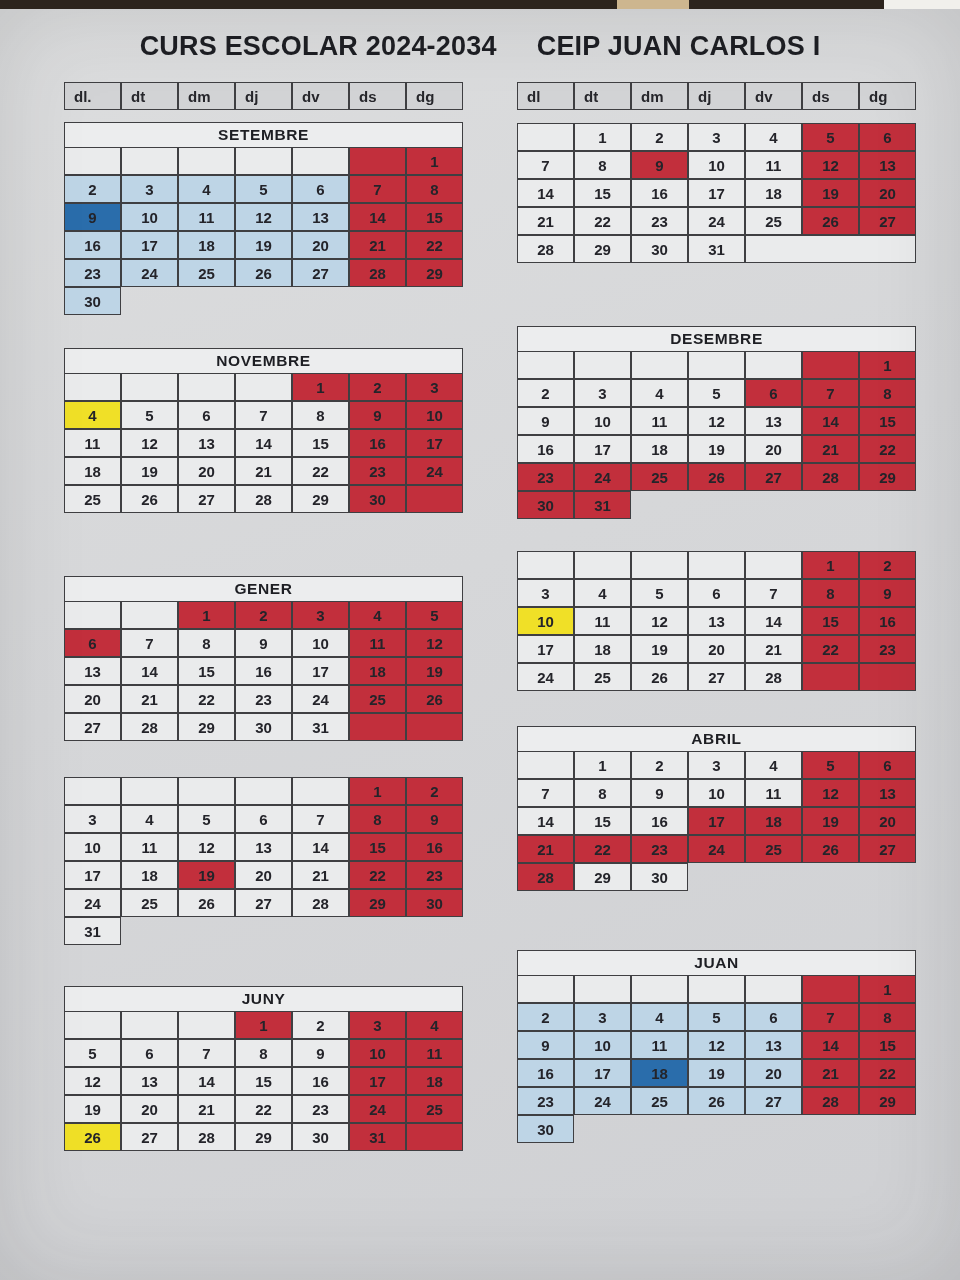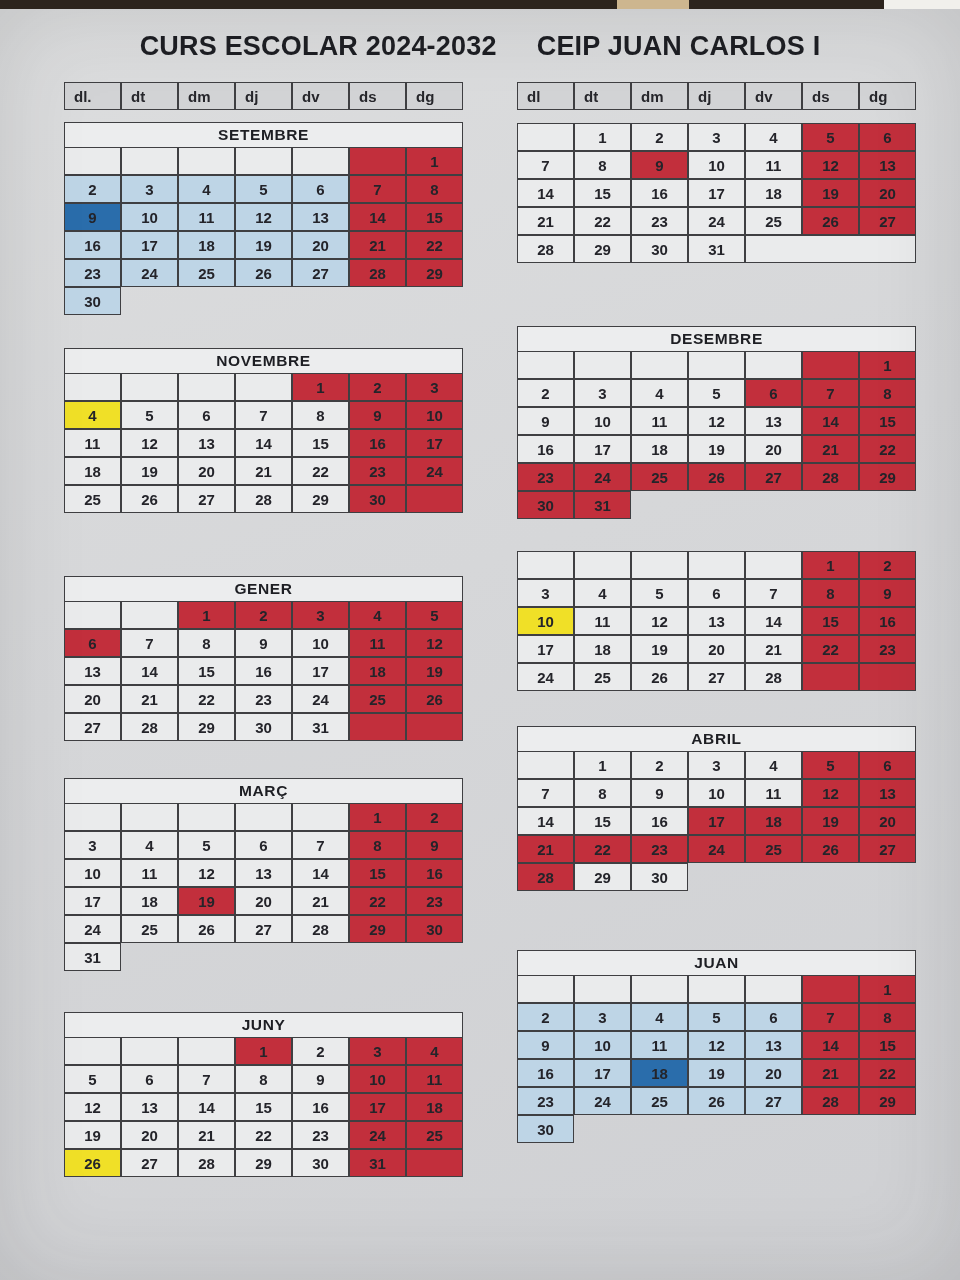--- a/index.html
+++ b/index.html
@@ -57,21 +57,21 @@
   .cell.x { border:none; background:transparent !important; }
 </style>
 </head>
 <body>
 
 <div class="photo">
   <div class="backdrop-tab"></div>
   <div class="corner-sticker"></div>
   <div class="sheet">
     <div class="title-row">
-      <span>CURS ESCOLAR 2024-2032</span>
+      <span>CURS ESCOLAR 2024-2034</span>
       <span>CEIP JUAN CARLOS I</span>
     </div>
     <div class="columns">
       <div class="col" id="col-left">
           <div class="weekday-row">
             <div class="wd" style="background: rgb(210, 211, 213);">dl.</div>
             <div class="wd" style="background: rgb(210, 211, 213);">dt</div>
             <div class="wd" style="background: rgb(210, 211, 213);">dm</div>
             <div class="wd" style="background: rgb(210, 211, 213);">dj</div>
             <div class="wd" style="background: rgb(210, 211, 213);">dv</div>
@@ -199,21 +199,20 @@
               <div class="cell" style="background: rgb(234, 235, 236);">27</div>
               <div class="cell" style="background: rgb(234, 235, 236);">28</div>
               <div class="cell" style="background: rgb(234, 235, 236);">29</div>
               <div class="cell" style="background: rgb(234, 235, 236);">30</div>
               <div class="cell" style="background: rgb(234, 235, 236);">31</div>
               <div class="cell" style="background: rgb(194, 47, 60);"></div>
               <div class="cell" style="background: rgb(194, 47, 60);"></div>
             </div>
           </div>
           <div class="month" style="margin-top: 37px;">
-            <div class="mtitle" style="background: rgb(236, 237, 238);">MARÇ</div>
             <div class="mgrid">
               <div class="cell" style="background: rgb(234, 235, 236);"></div>
               <div class="cell" style="background: rgb(234, 235, 236);"></div>
               <div class="cell" style="background: rgb(234, 235, 236);"></div>
               <div class="cell" style="background: rgb(234, 235, 236);"></div>
               <div class="cell" style="background: rgb(234, 235, 236);"></div>
               <div class="cell" style="background: rgb(194, 47, 60);">1</div>
               <div class="cell" style="background: rgb(194, 47, 60);">2</div>
               <div class="cell" style="background: rgb(234, 235, 236);">3</div>
               <div class="cell" style="background: rgb(234, 235, 236);">4</div>

